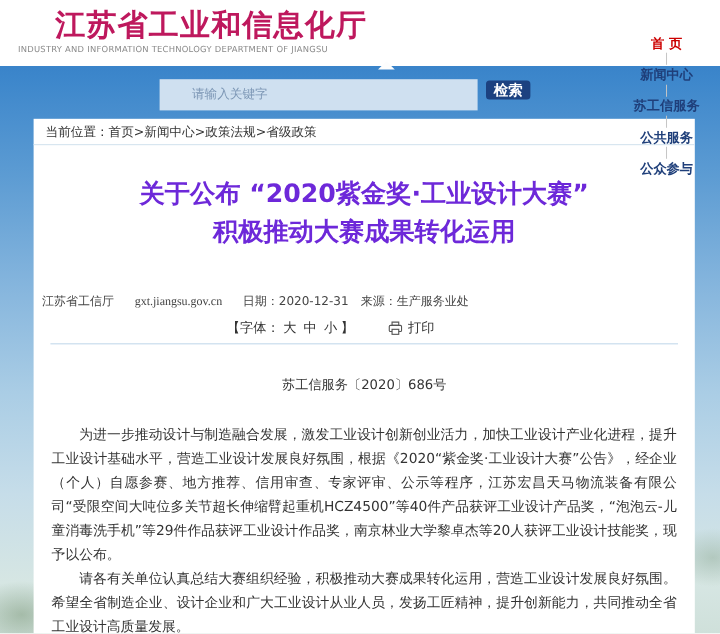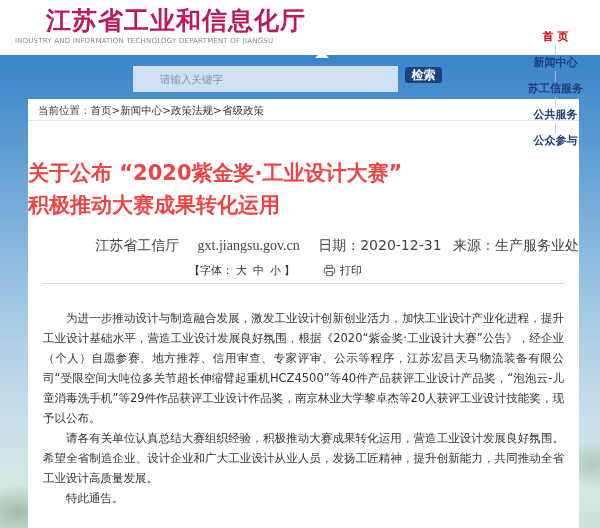--- a/index.html
+++ b/index.html
@@ -36,23 +36,23 @@
     position:absolute; left:405px; top:67px; width:37px; height:16px; z-index:2;
     background:#1c4180; color:#fff; border:none; border-radius:3px;
     font-size:12px; font-weight:bold; cursor:pointer; font-family:inherit;
   }
 
   
   .panel { position:absolute; left:28px; top:99px; width:551px; height:429px; background:#fff; z-index:2; }
   .breadcrumb { height:22px; line-height:22px; padding-left:10px; font-size:10.5px; color:#333;
                 border-bottom:1px solid #d8e6f0; cursor:pointer; }
 
-  .article-title { margin-top:36px; font-size:21px; font-weight:bold; color:#ef4444; line-height:32px; }
+  .article-title { margin-top:24px; text-align:center; font-size:21px; font-weight:bold; color:#6d28d9; line-height:32px; }
 
-  .meta-row { margin-top:16px; text-align:right; font-size:14px; color:#444; }
+  .meta-row { margin-top:35px; text-align:left; font-size:10px; color:#444; }
   .meta-row .m { margin:0 7px; }
   .meta-url { font-family:"Liberation Serif","DejaVu Serif",serif; }
 
   .font-row { margin-top:8px; margin-left:161px; font-size:11px; color:#333; display:flex; align-items:center; height:14px; }
   .font-size-opt { margin:0 3px; cursor:pointer; }
   .print-btn { display:flex; align-items:center; margin-left:28px; cursor:pointer; color:#333; }
   .print-btn svg { margin-right:4px; }
 
   .divider { margin:6px 14px 0; border-top:1px solid #c9dded; }
 
@@ -114,20 +114,21 @@
           <path d="M4 1.5h6v3H4z" fill="none" stroke="#555" stroke-width="1"></path>
           <rect x="1.5" y="4.5" width="11" height="5.5" rx="1" fill="none" stroke="#555" stroke-width="1"></rect>
           <rect x="4" y="8" width="6" height="4.5" fill="#fff" stroke="#555" stroke-width="1"></rect>
         </svg>
         <span>打印</span>
       </span>
     </div>
 
     <div class="divider"></div>
 
+    <div class="doc-number">苏工信服务〔2020〕686号</div>
 
     <div class="body-text">
       <p>为进一步推动设计与制造融合发展，激发工业设计创新创业活力，加快工业设计产业化进程，提升工业设计基础水平，营造工业设计发展良好氛围，根据《2020“紫金奖·工业设计大赛”公告》，经企业（个人）自愿参赛、地方推荐、信用审查、专家评审、公示等程序，江苏宏昌天马物流装备有限公司“受限空间大吨位多关节超长伸缩臂起重机HCZ4500”等40件产品获评工业设计产品奖，“泡泡云-儿童消毒洗手机”等29件作品获评工业设计作品奖，南京林业大学黎卓杰等20人获评工业设计技能奖，现予以公布。</p>
       <p>请各有关单位认真总结大赛组织经验，积极推动大赛成果转化运用，营造工业设计发展良好氛围。希望全省制造企业、设计企业和广大工业设计从业人员，发扬工匠精神，提升创新能力，共同推动全省工业设计高质量发展。</p>
       <p>特此通告。</p>
     </div>
 
   </div>
 
 </div>

